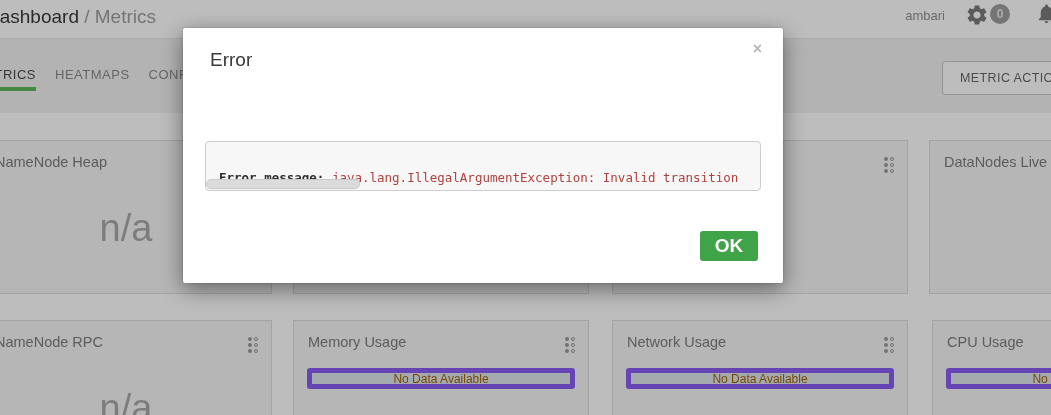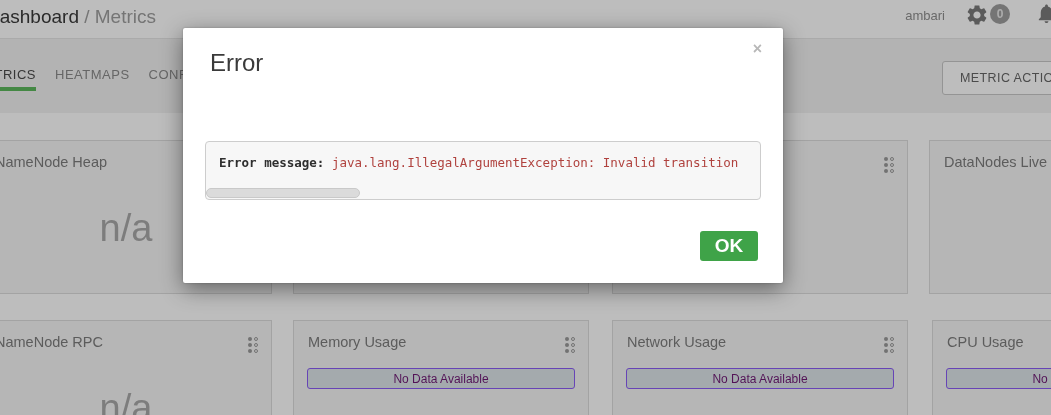--- a/index.html
+++ b/index.html
@@ -63,43 +63,43 @@
   }
   .handle i{display:block;border-radius:50%;}
   .handle i.s{background:#9a9a9a;}
   .handle i.h{border:1px solid #9a9a9a;}
   .big-value{
     position:absolute;left:0;top:68px;width:100%;text-align:center;
     font-size:38px;color:#a9a9a9;line-height:1;
   }
   .status-bar{
     position:absolute;left:13px;right:13px;top:47px;height:21px;
-    background:#dde6ea;border:1px solid #8b5cf6;border-radius:3px;
-    font-size:12px;color:#701a75;display:flex;align-items:center;justify-content:center;
+    background:#dde6ea;border:5px solid #8b5cf6;border-radius:3px;
+    font-size:12px;color:#a16207;display:flex;align-items:center;justify-content:center;
     white-space:nowrap;overflow:hidden;
   }
 
   
   .backdrop{position:absolute;inset:0;background:rgba(0,0,0,.26);z-index:40;}
   .modal{
     position:absolute;left:183px;top:28px;width:600px;height:255px;z-index:50;
     background:#fff;border-radius:2px;
     box-shadow:0 6px 22px rgba(0,0,0,.45),0 0 2px rgba(0,0,0,.25);
   }
-  .modal-title{position:absolute;left:27px;top:21px;font-size:24px;font-weight:normal;color:#3a3a3a;}
+  .modal-title{position:absolute;left:27px;top:21px;font-size:19px;font-weight:normal;color:#3a3a3a;}
   .modal-close{
     position:absolute;right:21px;top:13px;font-size:16px;font-weight:bold;color:#b8b8b8;
     background:none;border:none;cursor:pointer;line-height:1;font-family:"Liberation Sans",sans-serif;
   }
   .modal-msg{position:absolute;left:22px;right:22px;top:69px;font-size:13.5px;color:#454545;white-space:nowrap;}
   .msg-danger{color:var(--danger-red);}
   .error-box{
-    position:absolute;left:22px;right:22px;top:113px;height:59px;
+    position:absolute;left:22px;right:22px;top:113px;height:50px;
     background:#f7f7f7;border:1px solid #cdcdcd;border-radius:4px;
-    padding:13px 13px 0;overflow:hidden;
+    padding:28px 13px 0;overflow:hidden;
   }
   .error-line{
     font-family:"DejaVu Sans Mono","Liberation Mono",monospace;
     font-size:12.5px;white-space:nowrap;
   }
   .error-label{font-weight:bold;color:#2e2e2e;}
   .error-detail{color:var(--mono-red);}
   .hscroll-thumb{
     position:absolute;left:0;bottom:1px;width:154px;height:10px;border-radius:5px;
     background:#dbdbdb;border:1px solid #c9c9c9;cursor:pointer;

